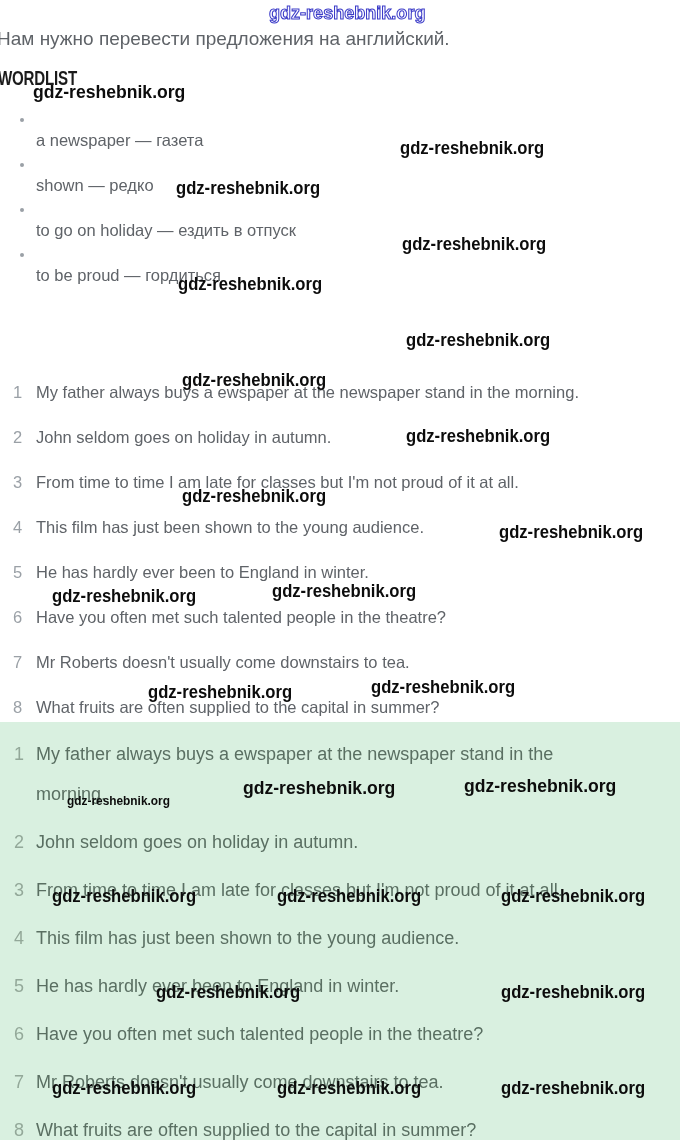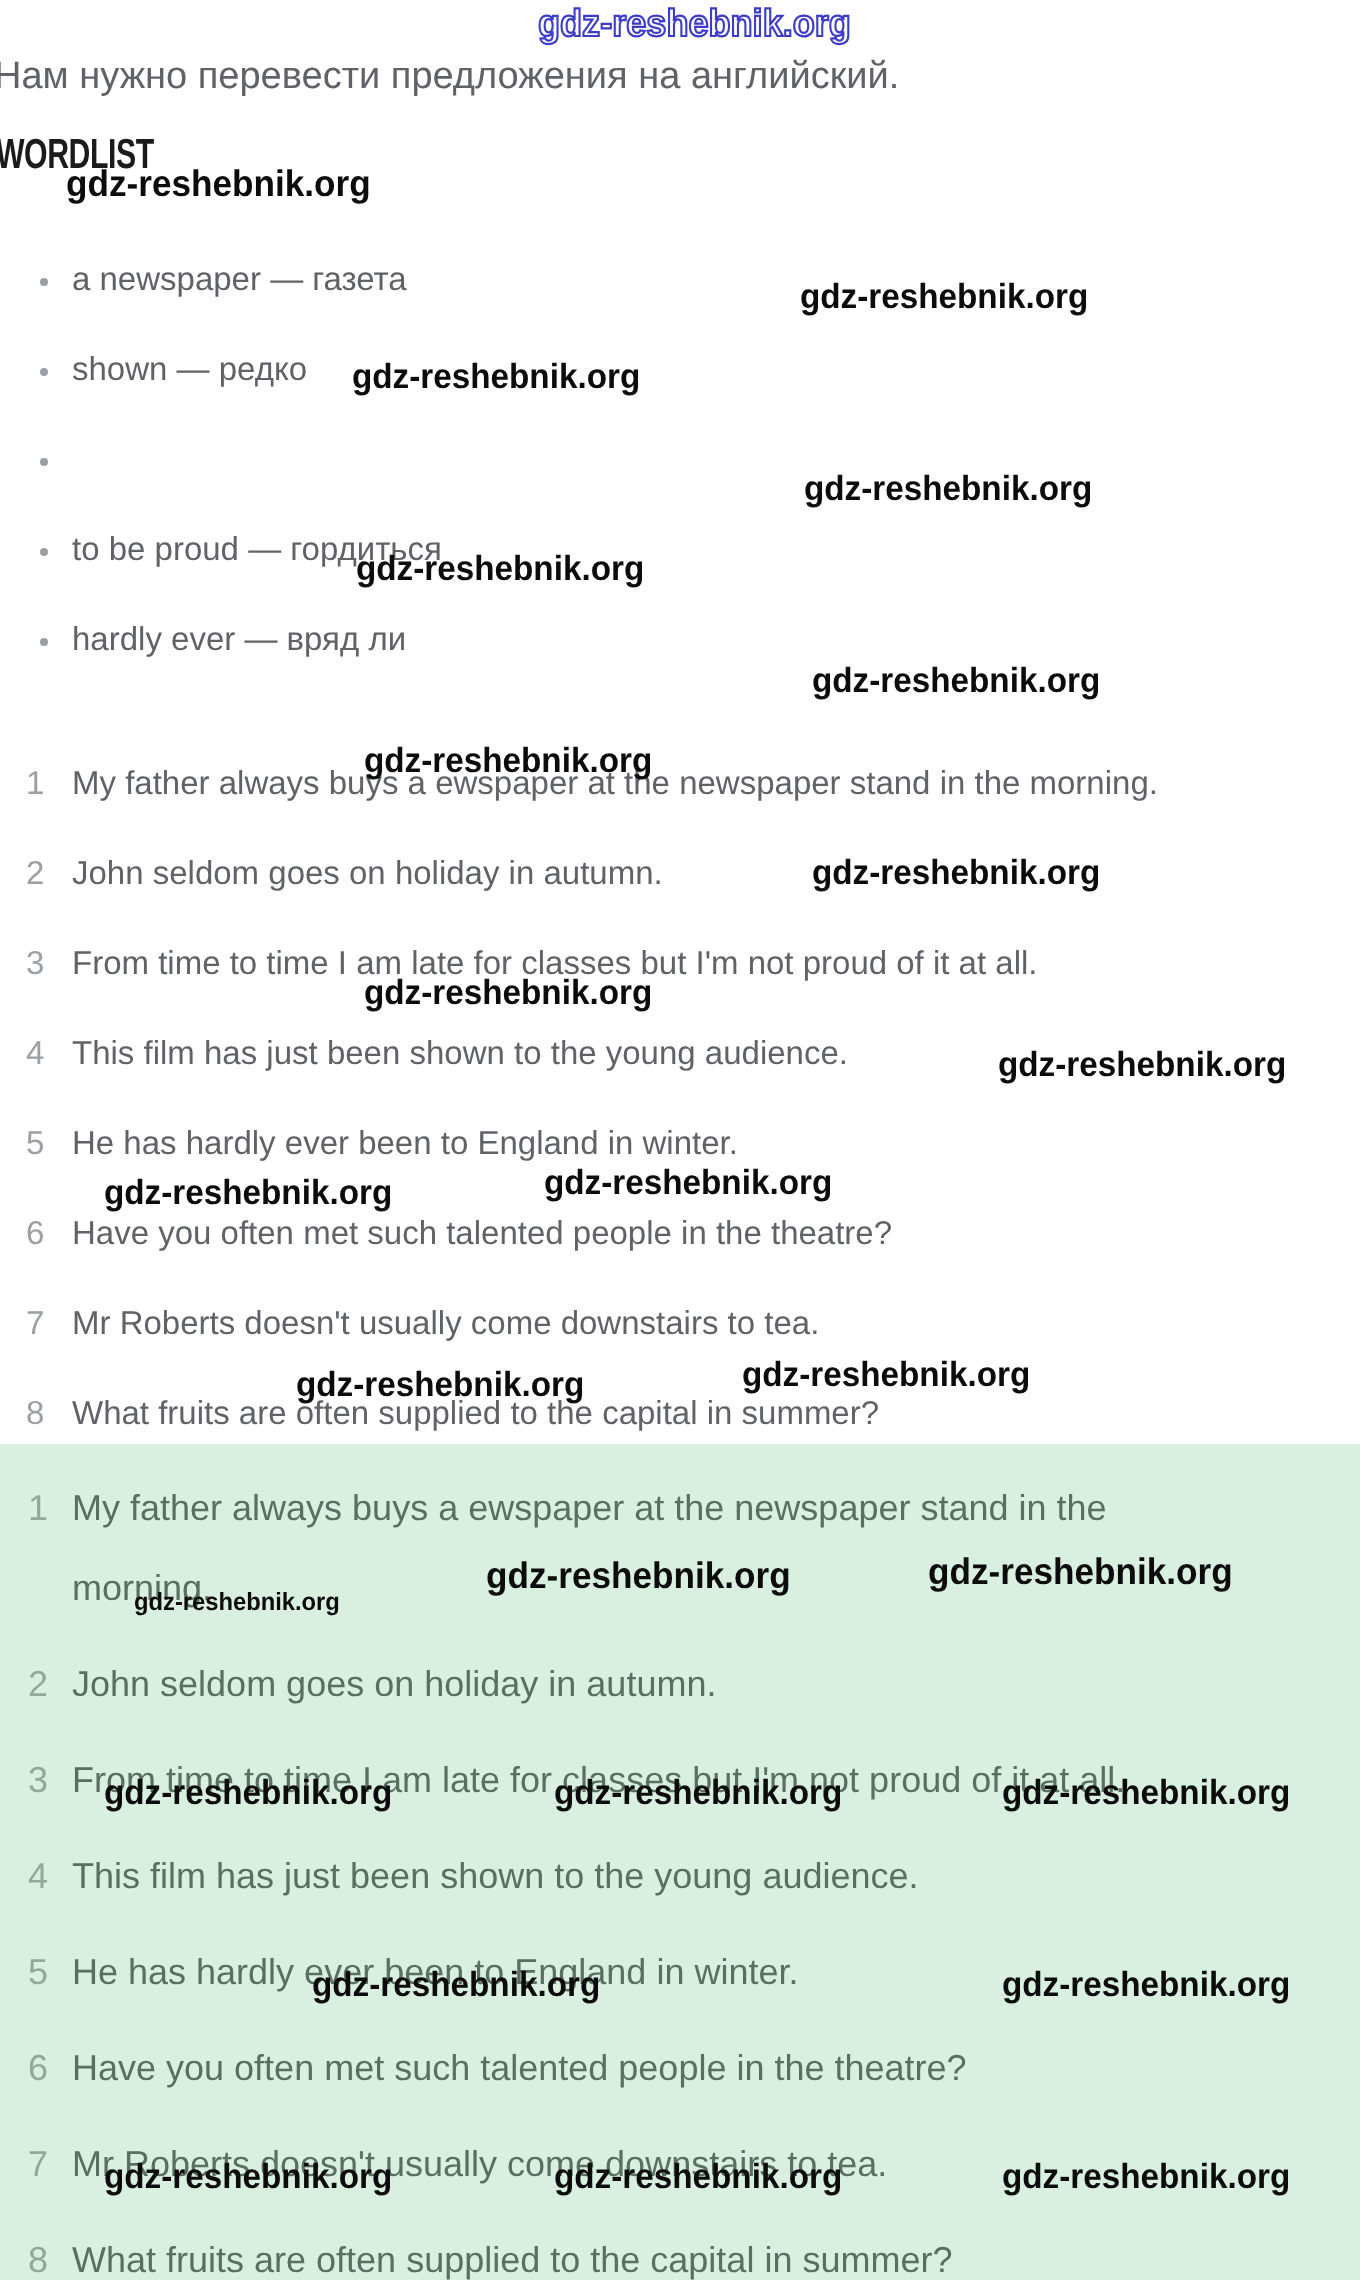--- a/index.html
+++ b/index.html
@@ -23,21 +23,21 @@
     transform:scaleX(0.72);transform-origin:left center;
     letter-spacing:-0.3px;white-space:nowrap;
   }
 
   
   .wordlist{
     position:absolute;left:0;top:118px;width:680px;margin:0;padding:0;list-style:none;
   }
   .w-item{
     height:45px;line-height:45px;padding-left:20px;
-    font-size:16.5px;color:var(--text,#5f6368);display:flex;align-items:center;
+    font-size:16.5px;color:var(--text,#5f6368);display:flex;align-items:flex-start;
   }
   .bullet{
     width:4px;height:4px;border-radius:50%;background:#9aa0a6;
     display:inline-block;margin-right:12px;flex:none;
   }
 
   
   .questions{
     position:absolute;left:0;top:370px;width:680px;margin:0;padding:0;list-style:none;
   }
@@ -93,31 +93,28 @@
     <span class="w-txt">a newspaper — газета</span>
   </li>
 
   <li class="w-item">
     <span class="bullet"></span>
     <span class="w-txt">shown — редко</span>
   </li>
 
   <li class="w-item">
     <span class="bullet"></span>
+    <span class="w-txt">to go on holiday — ездить в отпуск</span>
   </li>
 
   <li class="w-item">
     <span class="bullet"></span>
     <span class="w-txt">to be proud — гордиться</span>
   </li>
 
-  <li class="w-item">
-    <span class="bullet"></span>
-    <span class="w-txt">hardly ever — вряд ли</span>
-  </li>
 
 </ul>
 
   <ol class="questions">
   <li class="q-item">
     <span class="q-num">1</span>
     <span class="q-txt">My father always buys a ewspaper at the newspaper stand in the morning.</span>
   </li>
 
   <li class="q-item">

